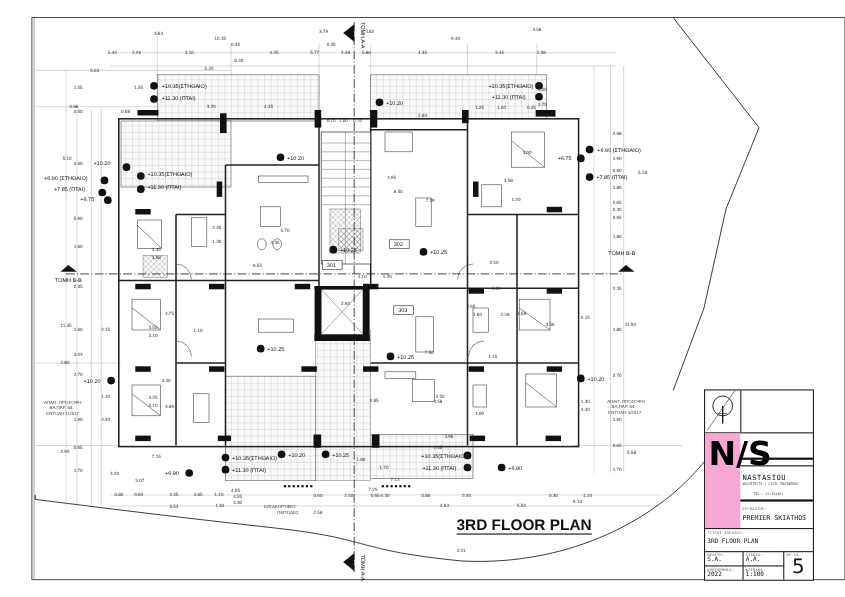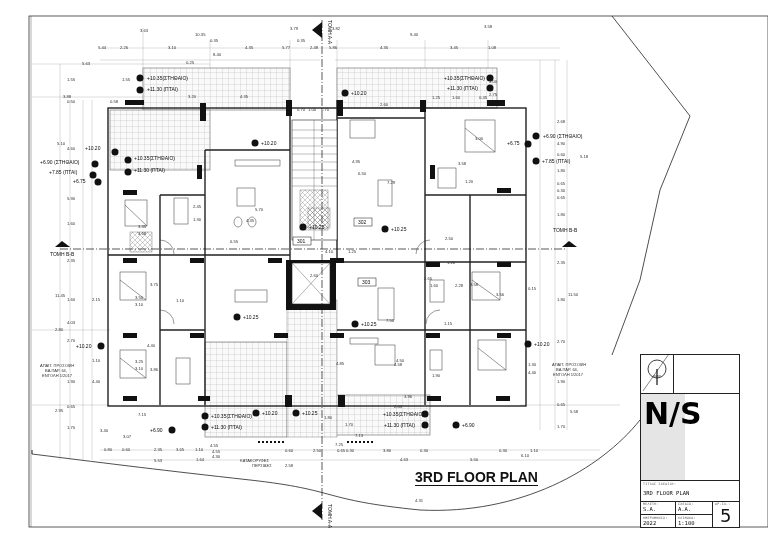--- a/index.html
+++ b/index.html
@@ -8,21 +8,21 @@
   .dim { font-family: "Liberation Sans", sans-serif; font-size: 4.2px; fill: #333; }
   .lvl { font-family: "Liberation Sans", sans-serif; font-size: 5px; fill: #111; }
   .note { font-family: "Liberation Sans", sans-serif; font-size: 4px; fill: #333; }
   .room { font-family: "Liberation Sans", sans-serif; font-size: 5px; fill: #111; }
   .sec { font-family: "Liberation Sans", sans-serif; font-size: 5px; fill: #111; }
   
   #titleblock { position: absolute; left: 640px; top: 354px; width: 98px; height: 172px; border: 1px solid #222; background: #fff; font-family: "DejaVu Sans Mono", monospace; color: #111; }
   .tb-row { position: absolute; left: 0; width: 98px; border-bottom: 1px solid #222; }
   .tb-north { top: 0; height: 38px; }
   .tb-north-cell { position: absolute; left: 0; top: 0; width: 32px; height: 38px; border-right: 1px solid #222; }
-  .tb-logo { position: absolute; left: 0; top: 39px; width: 44px; height: 86px; background: #e5e5e5; }
+  .tb-logo { position: absolute; left: 0; top: 39px; width: 32px; height: 86px; background: #f9a8d4; }
   .tb-logo-text { position: absolute; left: 3px; top: 8px; font-family: "DejaVu Sans", sans-serif; font-weight: bold; font-size: 30px; line-height: 24px; color: #000; }
   .tb-company-wrap { position: absolute; left: 32px; top: 39px; width: 66px; height: 86px; }
   .tb-company-bar { position: absolute; left: 0; width: 66px; height: 2px; background: #111; }
   .tb-company { position: absolute; left: 2px; top: 36px; font-size: 6.5px; letter-spacing: 0.5px; }
   .tb-sub { position: absolute; left: 2px; top: 44px; font-size: 3px; color: #444; }
   .tb-tel { position: absolute; left: 12px; top: 53px; font-size: 3px; color: #444; }
   .tb-label { font-size: 3.2px; color: #555; letter-spacing: 0.3px; }
   .tb-val { font-size: 5.5px; }
   .tb-client-lbl { position: absolute; left: 2px; top: 67px; }
   .tb-client { position: absolute; left: 2px; top: 74px; font-size: 6px; }
@@ -500,20 +500,30 @@
         <circle cx="16" cy="14" r="9" fill="none" stroke="#111" stroke-width="0.8"></circle>
         <line x1="16" y1="14" x2="16" y2="30" stroke="#111" stroke-width="1.2"></line>
         <line x1="12" y1="21" x2="20" y2="21" stroke="#111" stroke-width="0.6"></line>
         <line x1="2" y1="36" x2="30" y2="-4" stroke="#111" stroke-width="0.5"></line>
       </svg>
     </div>
   </div>
   <div class="tb-logo">
     <div class="tb-logo-text">N/S</div>
   </div>
+  <div class="tb-company-wrap">
+    <div class="tb-company-bar" style="top:22px"></div>
+    <div class="tb-company-bar" style="top:29px;height:1px"></div>
+    <div class="tb-company">NASTASIOU</div>
+    <div class="tb-sub">ARCHITECTS | CIVIL ENGINEERS</div>
+    <div class="tb-tel">TEL.: 33-333481</div>
+    <div class="tb-company-bar" style="top:60px"></div>
+    <div class="tb-label tb-client-lbl">ΕΡΓΟΔΟΤΗΣ:</div>
+    <div class="tb-client">PREMIER SKIATHOS</div>
+  </div>
   <div class="tb-drawing">
     <div class="tb-label tb-drawing-lbl">ΤΙΤΛΟΣ ΣΧΕΔΙΟΥ:</div>
     <div class="tb-drawing-val">3RD FLOOR PLAN</div>
   </div>
   <div class="tb-grid">
     <div class="tb-cell" style="left:0;top:0;width:34px;height:13px;border-bottom:1px solid #222">
       <div class="tb-label">ΜΕΛΕΤΗ:</div>
       <div class="tb-val">S.A.</div>
     </div>
     <div class="tb-cell" style="left:35px;top:0;width:36px;height:13px;border-bottom:1px solid #222">

